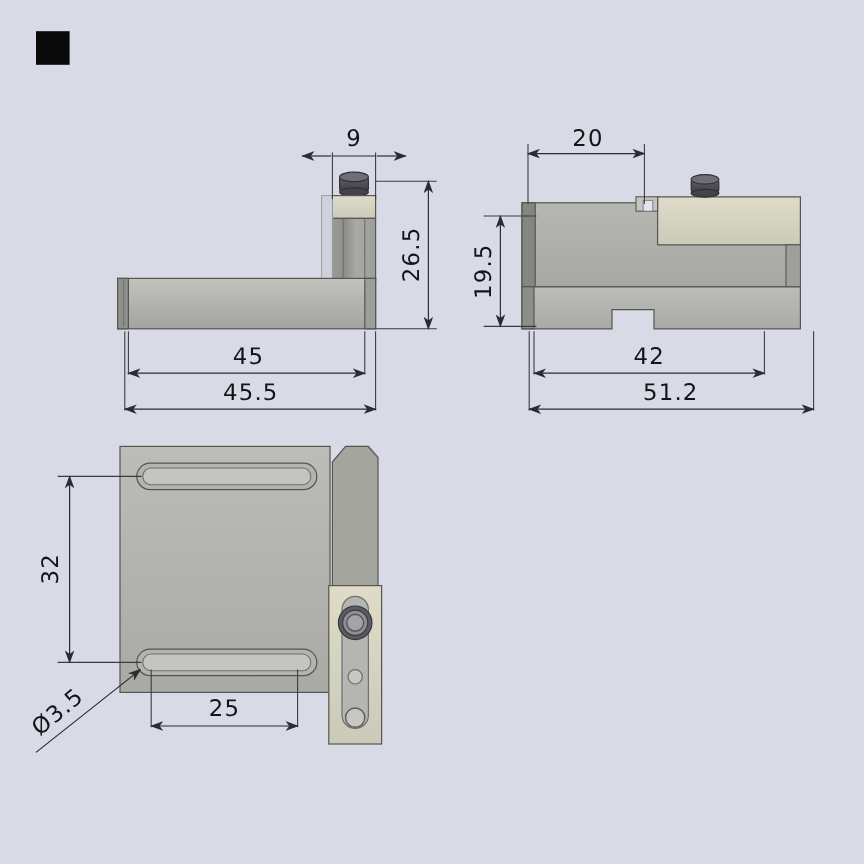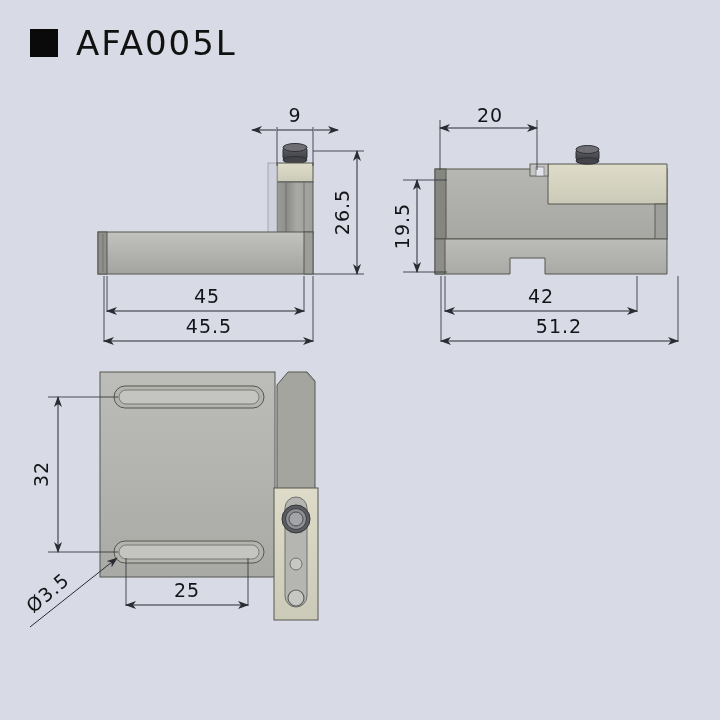--- a/index.html
+++ b/index.html
@@ -48,21 +48,20 @@
     letter-spacing: 1px;
   }
 </style>
 </head>
 <body>
 
 <div id="sheet">
 
   <div id="title-block">
     <div id="title-bullet"></div>
-    <div id="title-text">AFA005L</div>
   </div>
 
   <svg width="720" height="720" viewBox="0 0 720 720" style="position:absolute; left:0; top:0;">
 
     <defs>
       <linearGradient id="gArmV" x1="0" y1="0" x2="0" y2="1">
         <stop offset="0" stop-color="#c2c3be"></stop>
         <stop offset="0.45" stop-color="#b4b5b0"></stop>
         <stop offset="1" stop-color="#a3a49f"></stop>
       </linearGradient>

